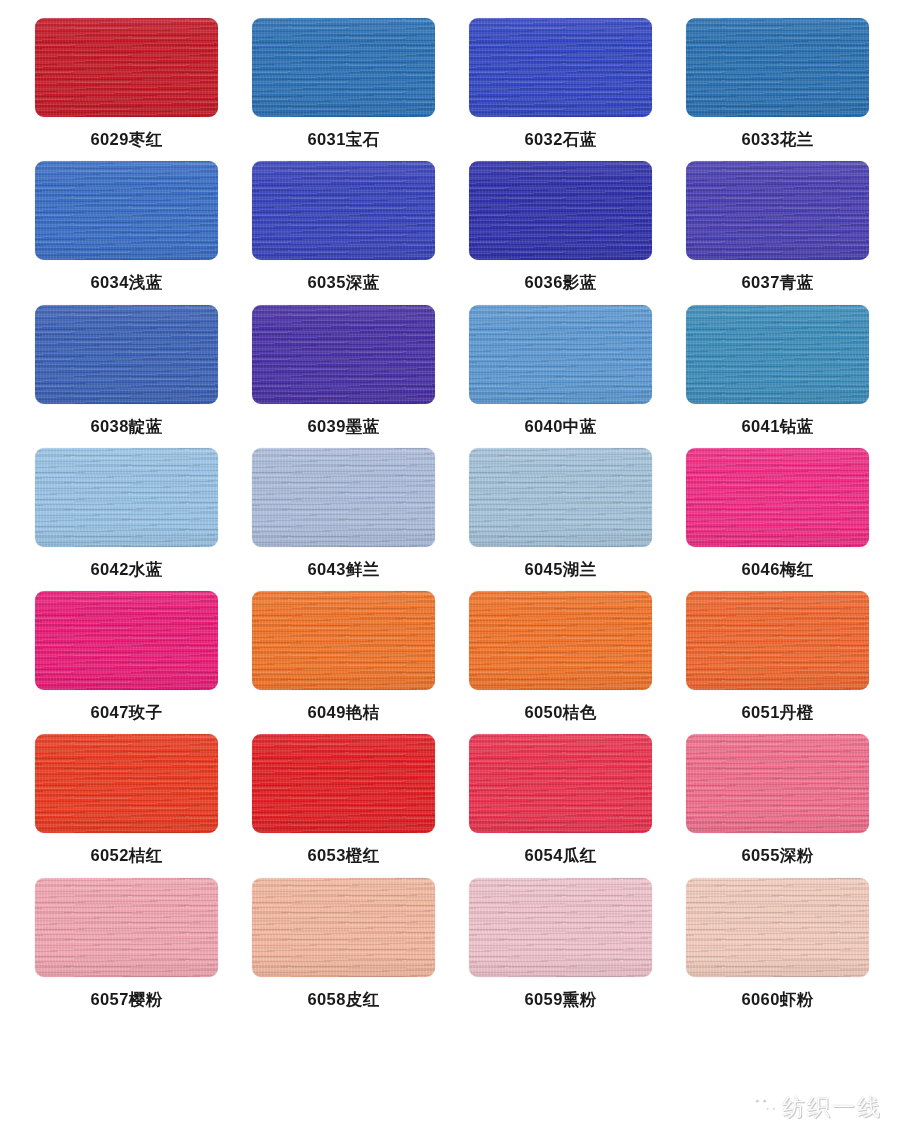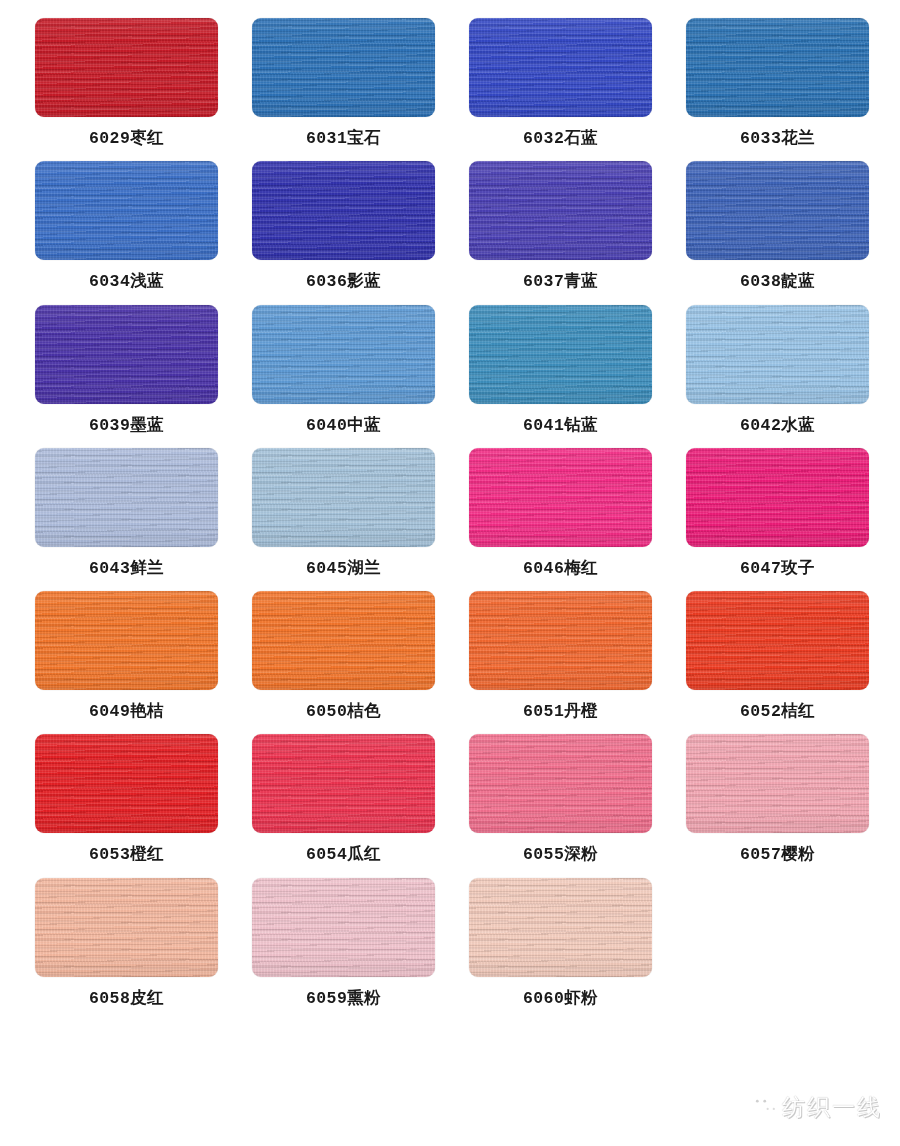--- a/index.html
+++ b/index.html
@@ -107,21 +107,21 @@
 
   .swatch-label {
     margin-top: 14px;
     font-size: 16.5px;
     font-weight: bold;
     color: #1a1a1a;
     letter-spacing: 0.4px;
     text-align: right;
     white-space: nowrap;
     line-height: 1;
-    font-family: Liberation Mono, monospace;
+    font-family: Liberation Sans, sans-serif;
   }
 
   
   .watermark {
     position: absolute;
     right: 18px;
     bottom: 22px;
     display: flex;
     align-items: center;
     opacity: 0.72;
@@ -164,20 +164,24 @@
         <div class="swatch-chip" style="background-color: rgb(52, 72, 198);"></div>
         <div class="swatch-label">6032石蓝</div>
       </div>
       <div class="swatch-cell">
         <div class="swatch-chip" style="background-color: rgb(42, 114, 180);"></div>
         <div class="swatch-label">6033花兰</div>
       </div>
       <div class="swatch-cell">
         <div class="swatch-chip" style="background-color: rgb(58, 111, 200);"></div>
         <div class="swatch-label">6034浅蓝</div>
+      </div>
+      <div class="swatch-cell">
+        <div class="swatch-chip" style="background-color: rgb(57, 68, 190);"></div>
+        <div class="swatch-label">6035深蓝</div>
       </div>
       <div class="swatch-cell">
         <div class="swatch-chip" style="background-color: rgb(50, 50, 174);"></div>
         <div class="swatch-label">6036影蓝</div>
       </div>
       <div class="swatch-cell">
         <div class="swatch-chip" style="background-color: rgb(75, 64, 180);"></div>
         <div class="swatch-label">6037青蓝</div>
       </div>
       <div class="swatch-cell">

